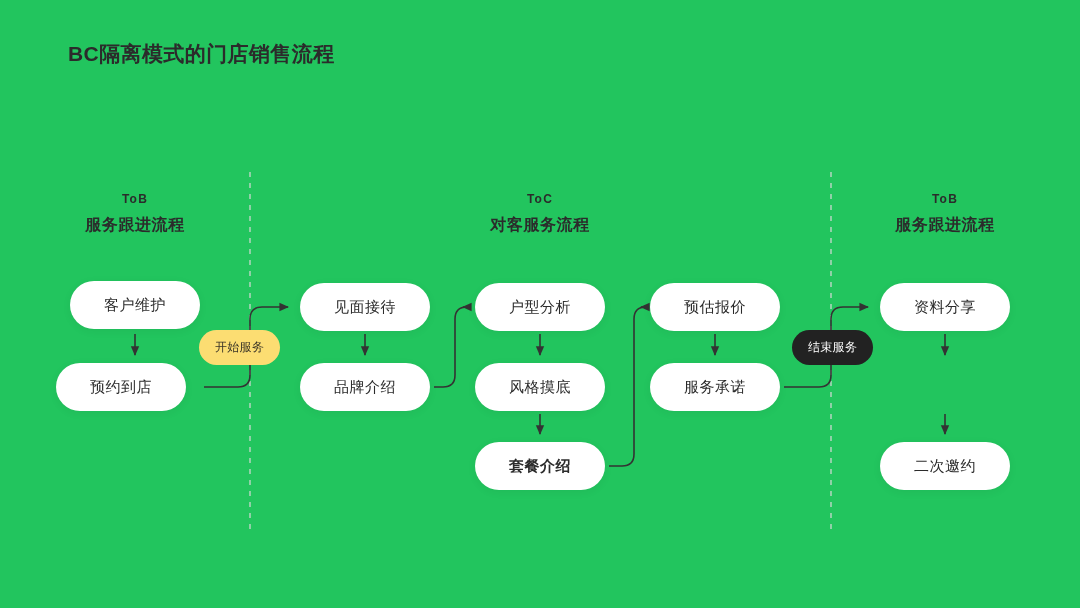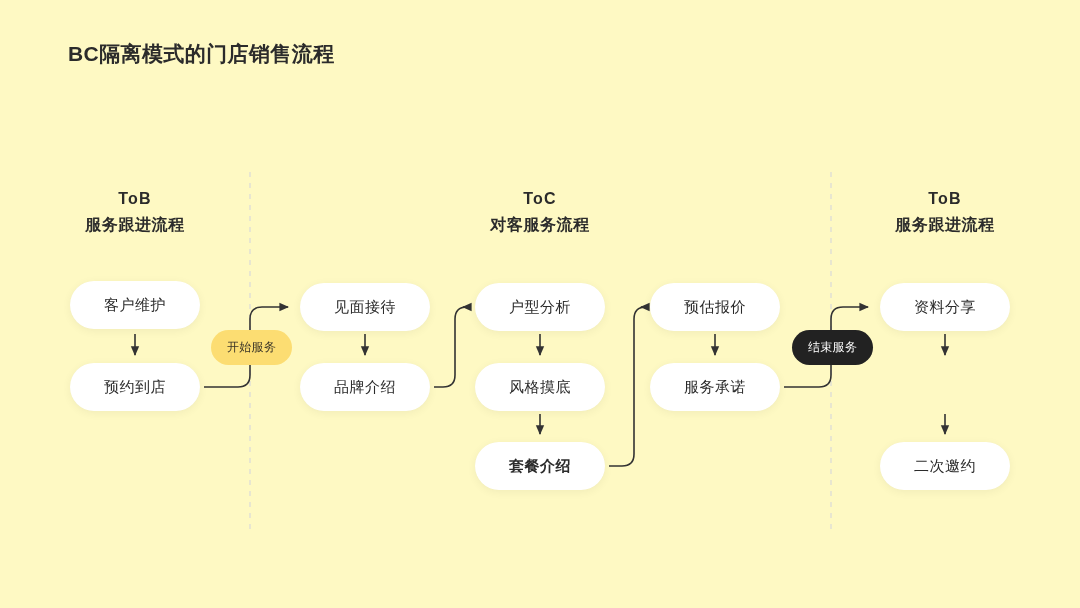--- a/index.html
+++ b/index.html
@@ -10,21 +10,21 @@
     width: 1080px;
     height: 608px;
     background: #f5f5f5;
     font-family: "Liberation Sans", "DejaVu Sans", sans-serif;
     overflow: hidden;
   }
   #canvas {
     position: relative;
     width: 1080px;
     height: 608px;
-    background: #fef9c3;
+    background: #22c55e;
   }
   #page-title {
     position: absolute;
     left: 68px;
     top: 40px;
     font-size: 21px;
     font-weight: bold;
     color: #2b2b2b;
     letter-spacing: 0.4px;
     white-space: nowrap;
@@ -37,21 +37,21 @@
     height: 608px;
     pointer-events: none;
   }
   .lane-header {
     position: absolute;
     text-align: center;
     color: #2b2b2b;
     white-space: nowrap;
   }
   .lane-header .lane-top {
-    font-size: 16px;
+    font-size: 12px;
     font-weight: bold;
     letter-spacing: 1.2px;
     line-height: 26px;
   }
   .lane-header .lane-sub {
     font-size: 16px;
     font-weight: bold;
     letter-spacing: 0.6px;
     line-height: 26px;
   }
@@ -141,21 +141,21 @@
   </div>
 
   <div class="lane-header" style="left:845px; top:186px; width:200px;">
     <div class="lane-top">ToB</div>
     <div class="lane-sub">服务跟进流程</div>
   </div>
 
   <div class="node" style="left:70px; top:281px;">
     <span>客户维护</span>
   </div>
-  <div class="node" style="left:70px; top:363px;align-items:center;">
+  <div class="node" style="left:56px; top:363px;align-items:center;">
     <span>预约到店</span>
   </div>
 
   <div class="node" style="left:300px; top:283px;">
     <span>见面接待</span>
   </div>
   <div class="node" style="left:300px; top:363px;">
     <span>品牌介绍</span>
   </div>
 
@@ -176,20 +176,20 @@
     <span>服务承诺</span>
   </div>
 
   <div class="node" style="left:880px; top:283px;align-items:center;">
     <span>资料分享</span>
   </div>
   <div class="node" style="left:880px; top:442px;">
     <span>二次邀约</span>
   </div>
 
-  <div class="pill pill-start" style="left:211px; top:330px;">
+  <div class="pill pill-start" style="left:199px; top:330px;">
     <span>开始服务</span>
   </div>
   <div class="pill pill-end" style="left:792px; top:330px;">
     <span>结束服务</span>
   </div>
 
 </div>
 
 </body></html>

